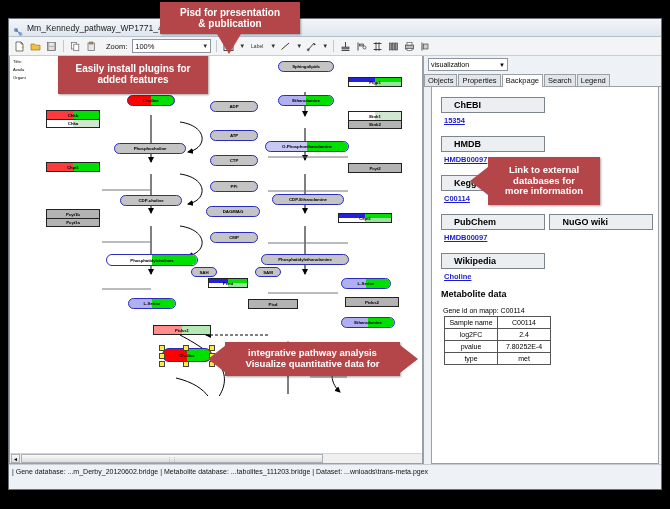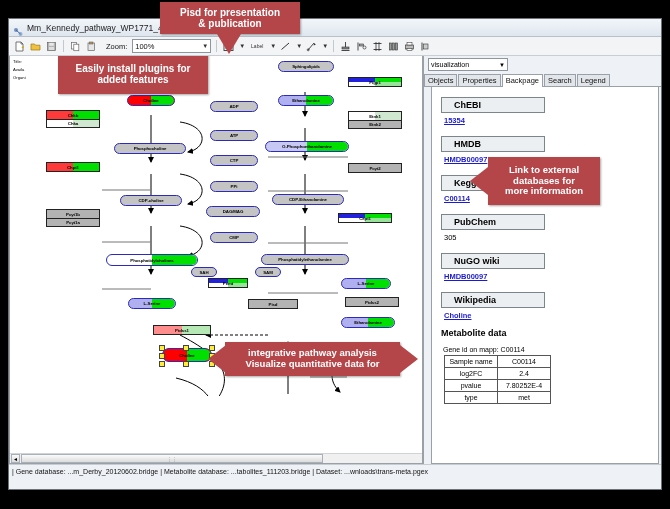--- a/index.html
+++ b/index.html
@@ -422,21 +422,20 @@
         <div class="dbbox">ChEBI</div>
         <a class="dblink" href="#">15354</a>
 
         <div class="dbbox">HMDB</div>
         <a class="dblink" href="#">HMDB00097</a>
 
         <div class="dbbox">Kegg Compound</div>
         <a class="dblink" href="#">C00114</a>
 
         <div class="dbbox">PubChem</div>
-        <span class="dbplain">305</span>
 
         <div class="dbbox">NuGO wiki</div>
         <a class="dblink" href="#">HMDB00097</a>
 
         <div class="dbbox">Wikipedia</div>
         <a class="dblink" href="#">Choline</a>
 
         <div class="exptitle">Metabolite data</div>
         <div class="geneid">Gene id on mapp: C00114</div>
 

